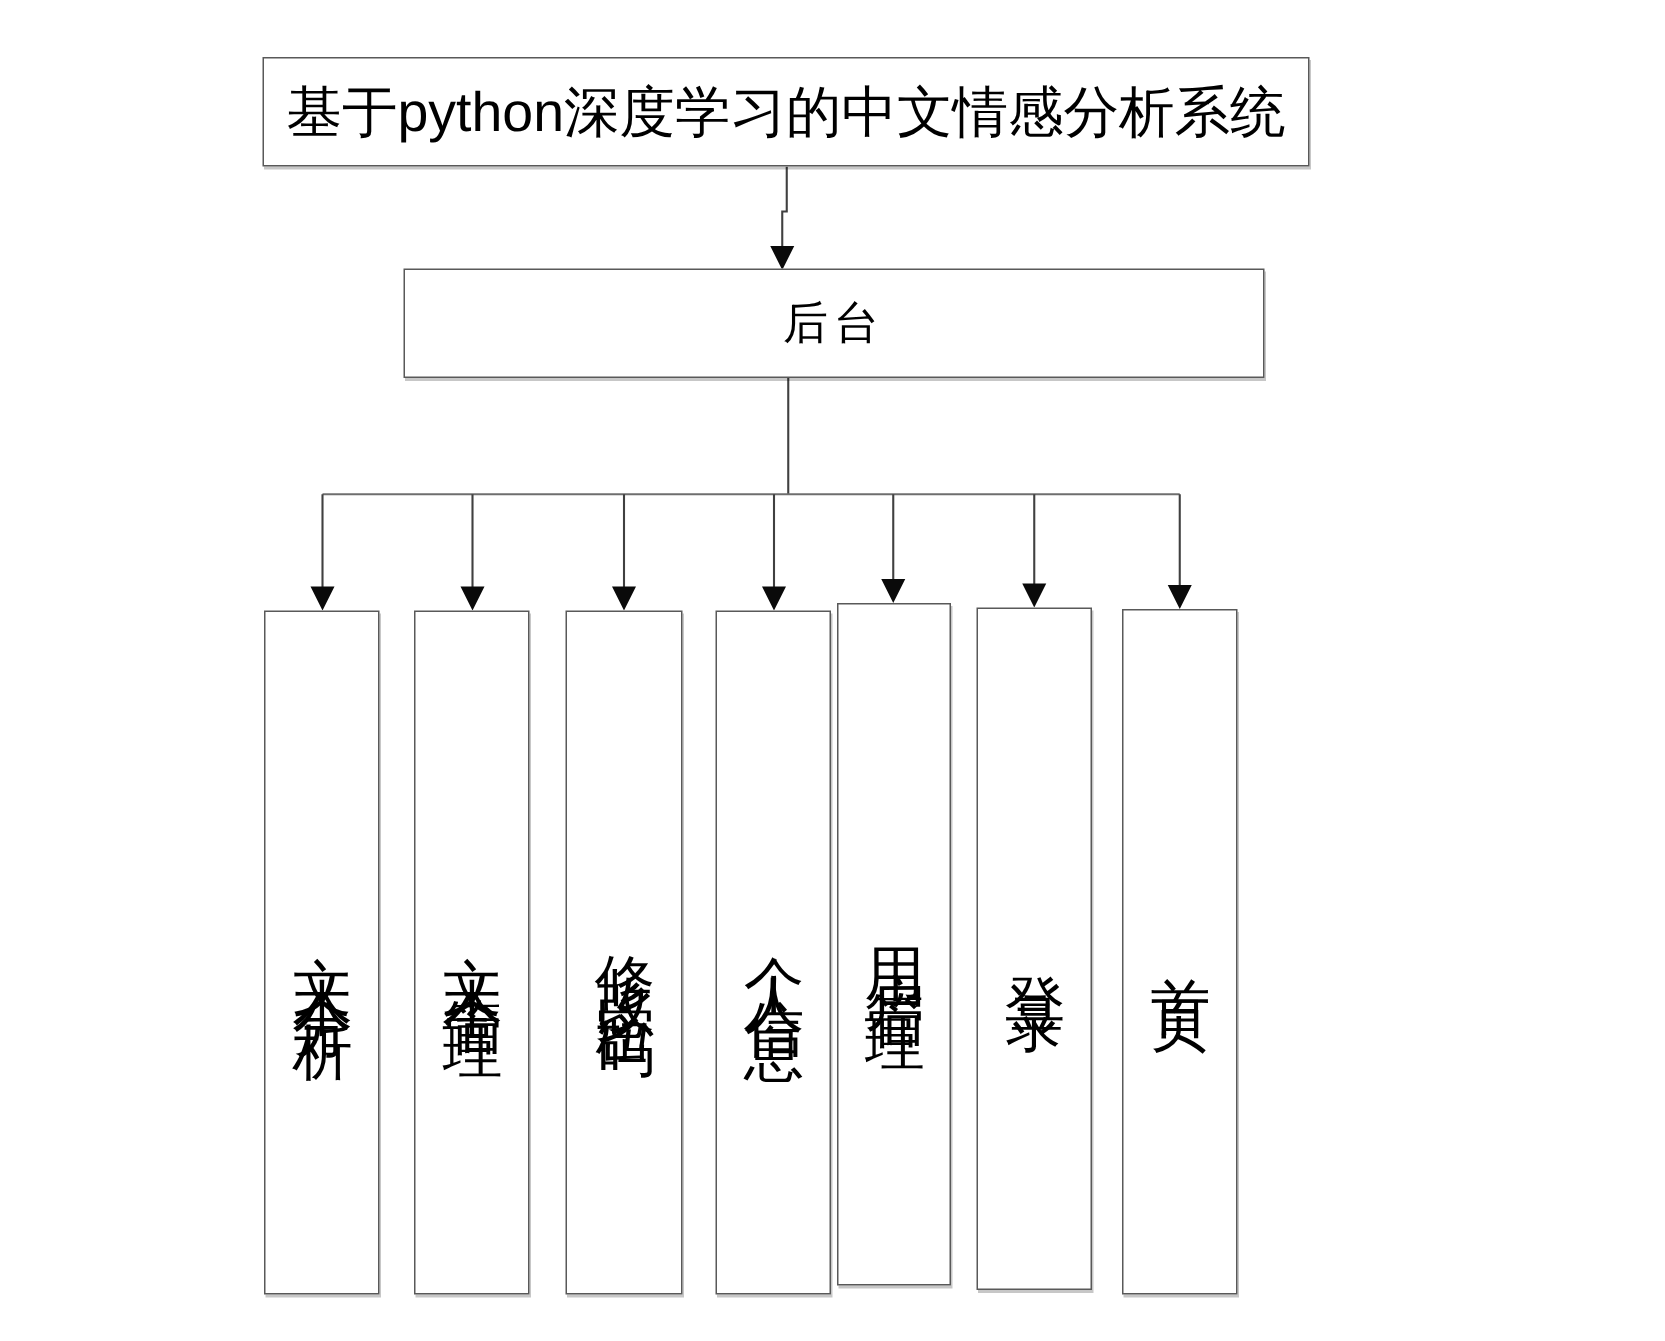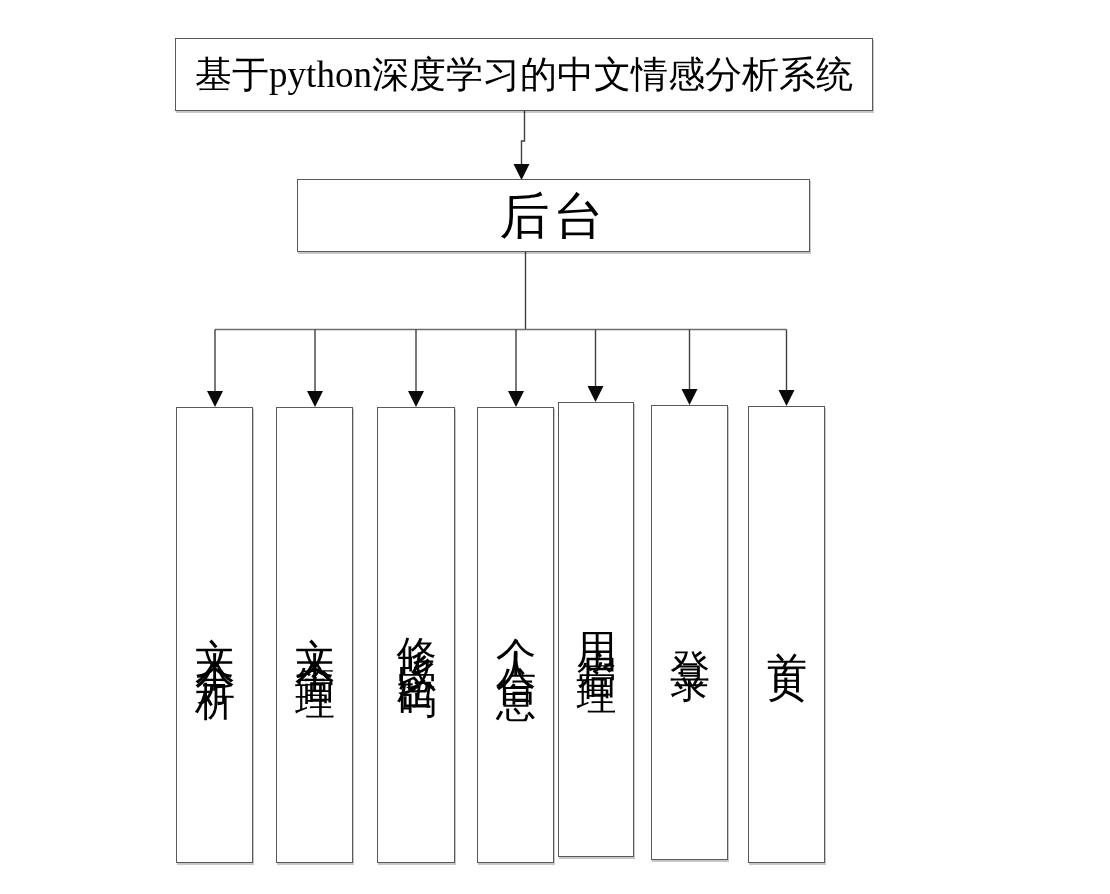--- a/index.html
+++ b/index.html
@@ -27,29 +27,28 @@
     box-sizing:border-box;
     background:var(--bg);
     border:1.5px solid var(--border);
     box-shadow:1px 2px 0 rgba(0,0,0,0.22);
     display:flex;align-items:center;justify-content:center;
     text-align:center;
     line-height:1;
   }
   .title-box{
     left:175px;top:38px;width:698px;height:73px;
-    font-family:Liberation Serif, serif;
+    font-family:Liberation Sans, sans-serif;
     font-size:37px;
     white-space:nowrap;
   }
   .backend-box{
-    left:269px;top:179px;width:513px;height:73px;
-    font-size:50px;
+    left:269px;top:179px;width:574px;height:73px;
+    font-size:30px;
     letter-spacing:4px;
-    margin-left:28px;
   }
   .leaf{
     font-size:40px;
   }
   .leaf .vtext{
     writing-mode:vertical-rl;
     text-orientation:upright;
     letter-spacing:15px;
   }
   .leaf-1{left:176px;top:407px;width:77px;height:456px;}

